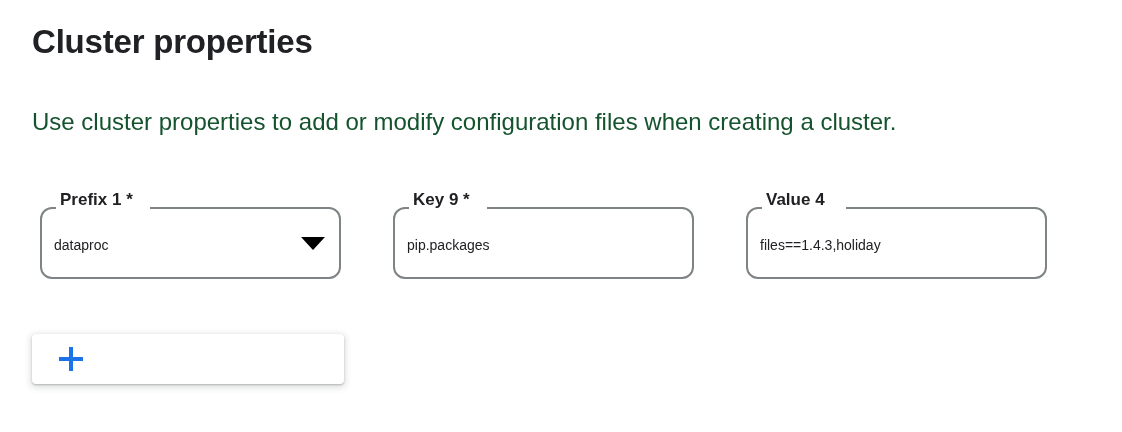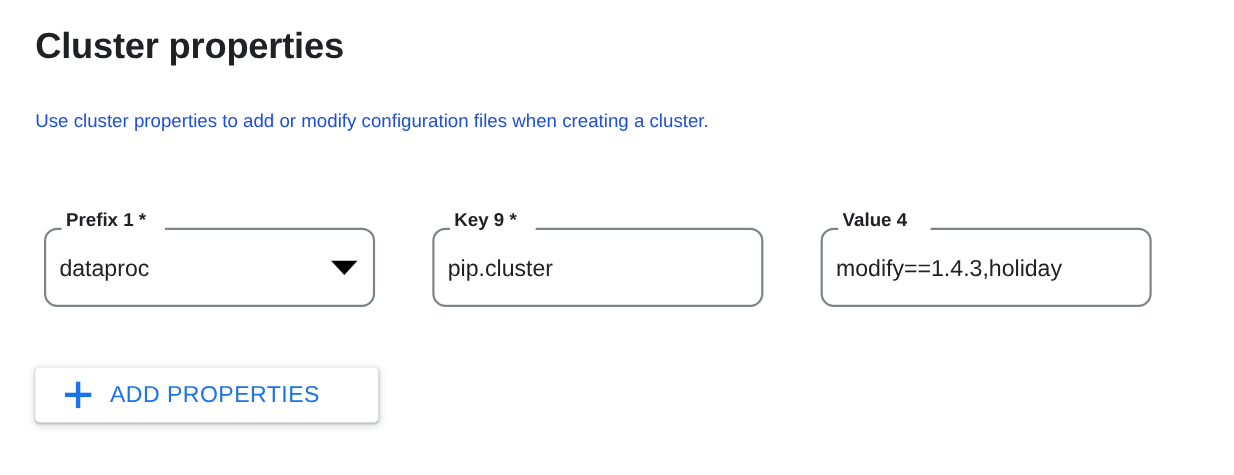--- a/index.html
+++ b/index.html
@@ -32,25 +32,25 @@
     line-height: 42px;
     font-weight: 700;
     letter-spacing: -0.2px;
     color: #202124;
     white-space: nowrap;
   }
 
   .page-subtitle {
     position: absolute;
     left: 32px;
-    top: 96px;
-    font-size: 17px;
+    top: 108px;
+    font-size: 24px;
     line-height: 28px;
     font-weight: 400;
-    color: #1d4ed8;
+    color: #14532d;
     white-space: nowrap;
   }
 
   
   .field-row {
     position: absolute;
     left: 32px;
     top: 199px;
     width: 1058px;
     height: 90px;
@@ -95,21 +95,21 @@
     padding: 0 4px;
   }
 
   .field-value {
     position: absolute;
     left: 22px;
     top: 28px;
     width: 268px;
     height: 36px;
     line-height: 36px;
-    font-size: 21px;
+    font-size: 14px;
     font-weight: 400;
     color: #202124;
     white-space: nowrap;
     overflow: hidden;
   }
   .field.f1 .field-value { width: 218px; }
   .field.f3 .field-value { width: 272px; }
 
   .dropdown-arrow {
     position: absolute;
@@ -190,31 +190,30 @@
       <div class="field-label">Prefix 1 *</div>
       <div class="field-value">dataproc</div>
       <div class="dropdown-arrow"></div>
     </div>
 
     <div class="field f2">
       <svg class="field-outline" viewBox="0 0 317 88">
         <path d="M24 9 H20 A11 11 0 0 0 9 20 V68 A11 11 0 0 0 20 79 H297 A11 11 0 0 0 308 68 V20 A11 11 0 0 0 297 9 H102"></path>
       </svg>
       <div class="field-label">Key 9 *</div>
-      <div class="field-value">pip.cluster</div>
+      <div class="field-value">pip.packages</div>
     </div>
 
     <div class="field f3">
       <svg class="field-outline" viewBox="0 0 317 88">
         <path d="M24 9 H20 A11 11 0 0 0 9 20 V68 A11 11 0 0 0 20 79 H297 A11 11 0 0 0 308 68 V20 A11 11 0 0 0 297 9 H108"></path>
       </svg>
       <div class="field-label">Value 4</div>
-      <div class="field-value">modify==1.4.3,holiday</div>
+      <div class="field-value">files==1.4.3,holiday</div>
     </div>
 
   </div>
 
   <button class="add-button">
     <span class="add-button-plus"></span>
-    <span class="add-button-label">ADD PROPERTIES</span>
   </button>
 
 </div>
 
 </body></html>

